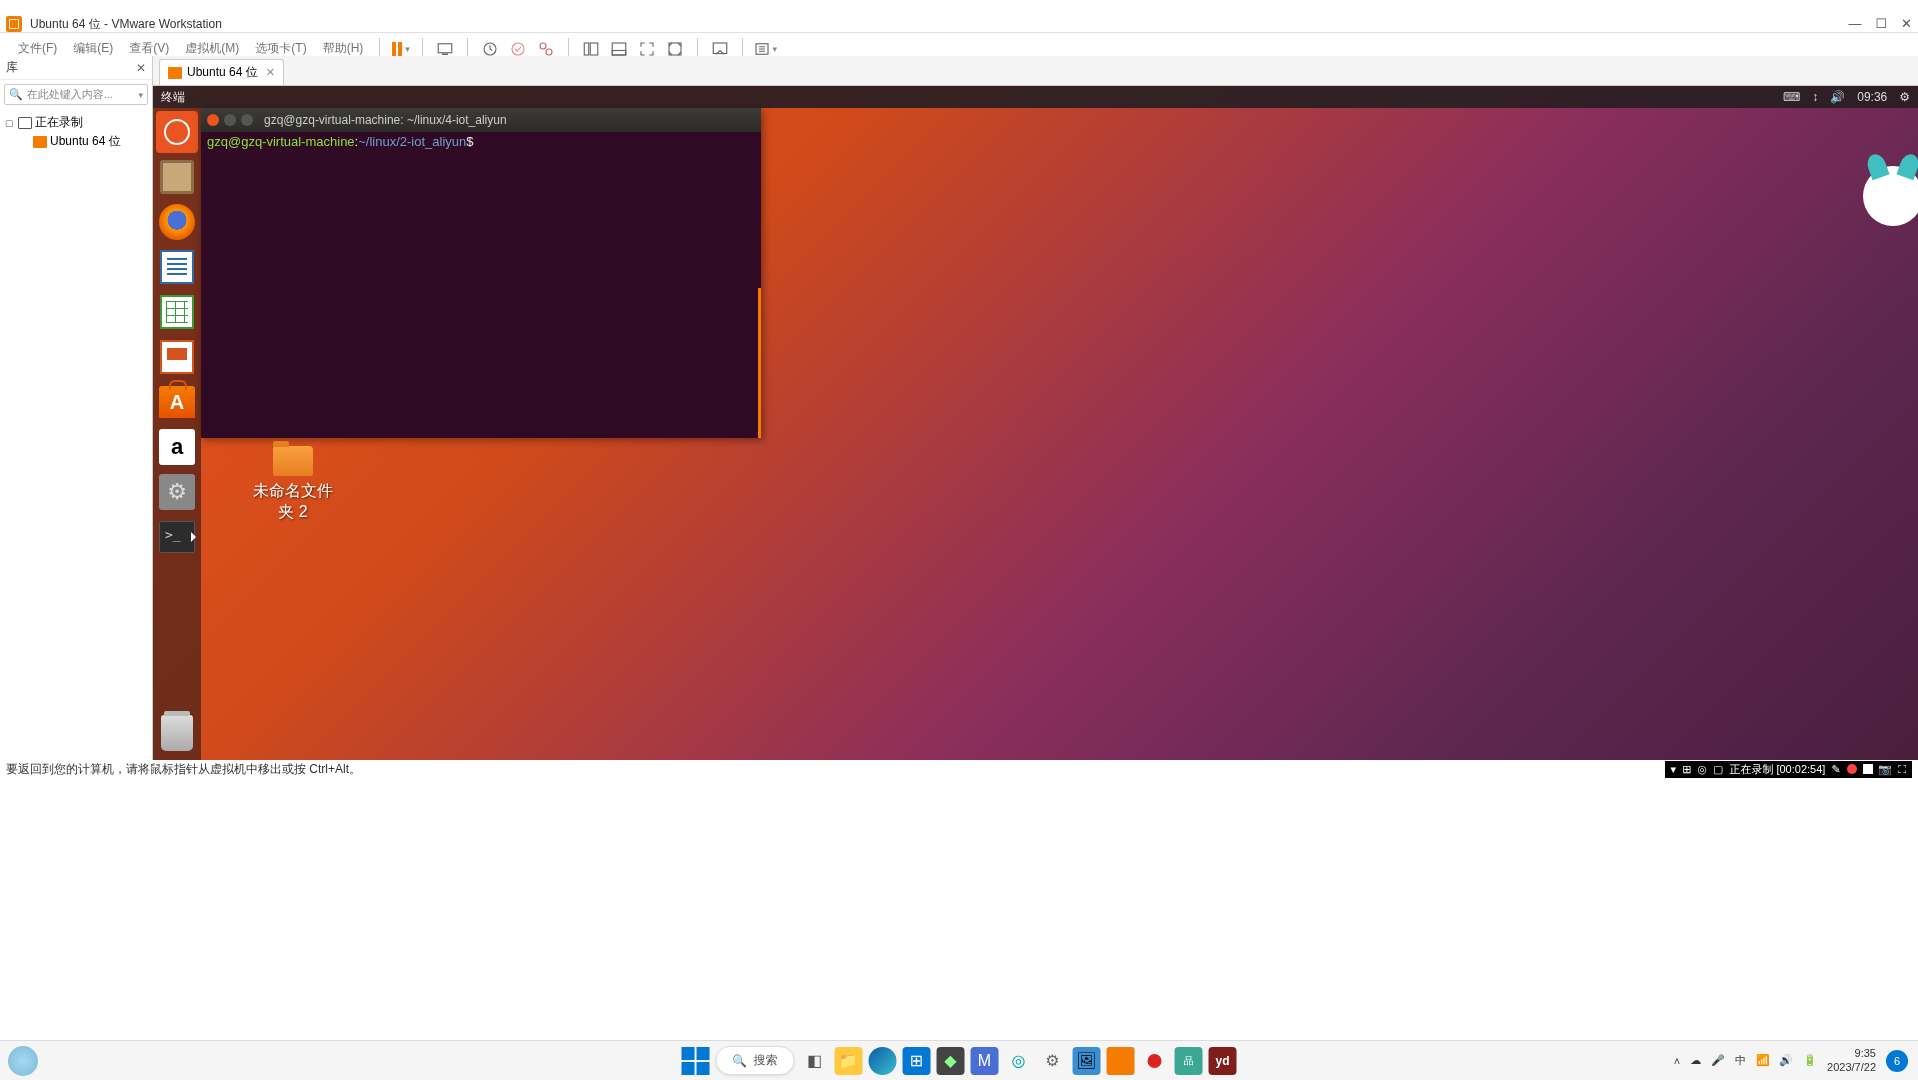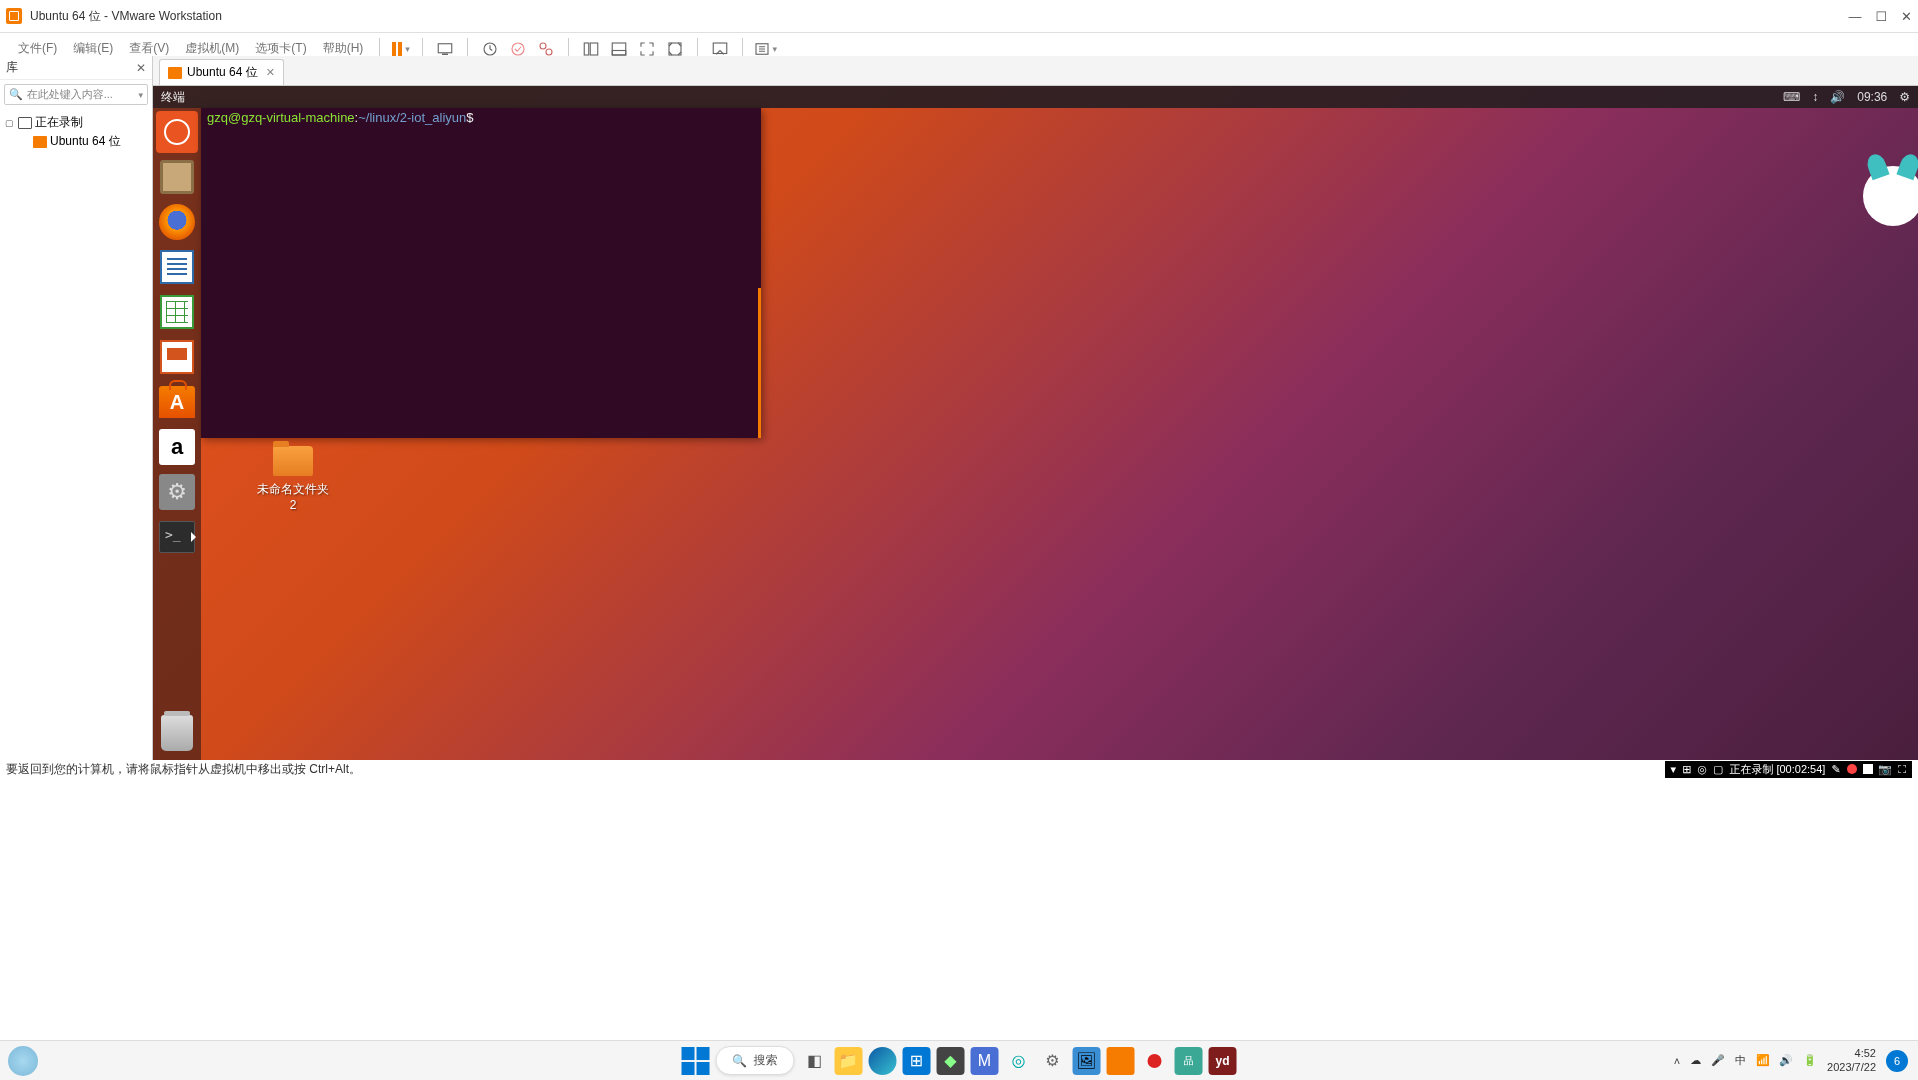--- a/index.html
+++ b/index.html
@@ -1,19 +1,19 @@
 <!DOCTYPE html>
 <html><head>
 <meta charset="utf-8">
 <style>
 * { margin: 0; padding: 0; box-sizing: border-box; font-family: "Microsoft YaHei", "Segoe UI", Arial, sans-serif; }
 body { width: 1918px; height: 1080px; overflow: hidden; background: #f0f0f0; position: relative; }
 
 
-.titlebar { height: 24px; background: #fff; display: flex; align-items: center; padding: 16px 6px; border-bottom: 1px solid #e0e0e0; }
+.titlebar { height: 24px; background: #fff; display: flex; padding: 16px 6px; border-bottom: 1px solid #e0e0e0; }
 .titlebar .app-icon { width: 16px; height: 16px; background: #f57c00; border-radius: 2px; margin-right: 8px; position: relative; }
 .titlebar .app-icon::after { content: ""; position: absolute; inset: 3px; border: 1.5px solid #fff; border-radius: 1px; }
 .titlebar .title-text { font-size: 12px; color: #333; }
 .titlebar .win-controls { margin-left: auto; display: flex; gap: 14px; }
 .titlebar .win-controls span { font-size: 13px; color: #555; cursor: pointer; }
 
 
 .menubar { height: 32px; background: #fff; display: flex; align-items: center; padding: 0 10px; border-bottom: 1px solid #ddd; gap: 0; }
 .menubar .menu-item { padding: 4px 8px; font-size: 12px; color: #737373; cursor: pointer; }
 .menubar .sep { width: 1px; height: 22px; background: #ccc; margin: 0 8px; }
@@ -92,21 +92,21 @@
 .term-body { padding: 2px 6px; font-family: "Ubuntu Mono", monospace; font-size: 13px; color: #eee; }
 .term-body .prompt .user { color: #8AE234; }
 .term-body .prompt .path { color: #729FCF; }
 .term-body .prompt .dollar { color: #eee; }
 .term-resize { position: absolute; right: 0; top: 180px; width: 3px; height: 150px; background: #F57C00; }
 
 
 .desktop-folder { position: absolute; left: 100px; top: 360px; width: 80px; text-align: center; cursor: pointer; }
 .desktop-folder .folder-ic { width: 40px; height: 30px; background: linear-gradient(#F9A03F, #E67E22); border-radius: 2px 4px 2px 2px; margin: 0 auto; position: relative; }
 .desktop-folder .folder-ic::before { content: ""; position: absolute; top: -5px; left: 0; width: 16px; height: 6px; background: #E67E22; border-radius: 2px 2px 0 0; }
-.desktop-folder .fname { color: #fff; font-size: 12px; margin-top: 5px; text-shadow: 1px 1px 2px rgba(0,0,0,0.6); }
+.desktop-folder .fname { color: #fff; font-size: 16px; margin-top: 5px; text-shadow: 1px 1px 2px rgba(0,0,0,0.6); }
 
 
 .mascot { position: absolute; right: -20px; top: 80px; width: 90px; height: 120px; }
 .mascot .head { width: 60px; height: 60px; background: #fff; border-radius: 50%; margin: 0 auto; position: relative; }
 .mascot .head::before, .mascot .head::after { content: ""; position: absolute; width: 18px; height: 24px; background: #3FBFBF; top: -12px; border-radius: 50% 50% 0 0; }
 .mascot .head::before { left: 5px; transform: rotate(-20deg); }
 .mascot .head::after { right: 5px; transform: rotate(20deg); }
 
 
 .vm-status { position: absolute; left: 0; right: 0; bottom: 302px; height: 18px; background: #fff; display: flex; align-items: center; font-size: 12px; color: #333; padding: 0 6px; }
@@ -299,20 +299,26 @@
       </div>
     <div class="launcher-item">
         <div class="terminal-launch active"></div>
       </div>
     <div class="launcher-item trash">
         <div class="trash-ic"></div>
       </div>
   </div>
 
   <div class="term-window">
+    <div class="term-title">
+      <span class="tb close"></span>
+      <span class="tb min"></span>
+      <span class="tb max"></span>
+      <span style="margin-left:6px">gzq@gzq-virtual-machine: ~/linux/4-iot_aliyun</span>
+    </div>
     <div class="term-body">
       <span class="prompt">
         <span class="user">gzq@gzq-virtual-machine</span><span class="dollar">:</span><span class="path">~/linux/2-iot_aliyun</span><span class="dollar">$</span>
       </span>
     </div>
     <div class="term-resize"></div>
   </div>
 
   <div class="desktop-folder">
     <div class="folder-ic"></div>
@@ -373,20 +379,20 @@
   </div>
   <div class="tray">
     <span>˄</span>
     <span>☁</span>
     <span>🎤</span>
     <span>中</span>
     <span>📶</span>
     <span>🔊</span>
     <span>🔋</span>
     <div class="clock">
-      <div>4:52</div>
+      <div>9:35</div>
       <div>2023/7/22</div>
     </div>
     <div class="notif">
         <span>6</span>
       </div>
   </div>
 </div>
 
 </body></html>

